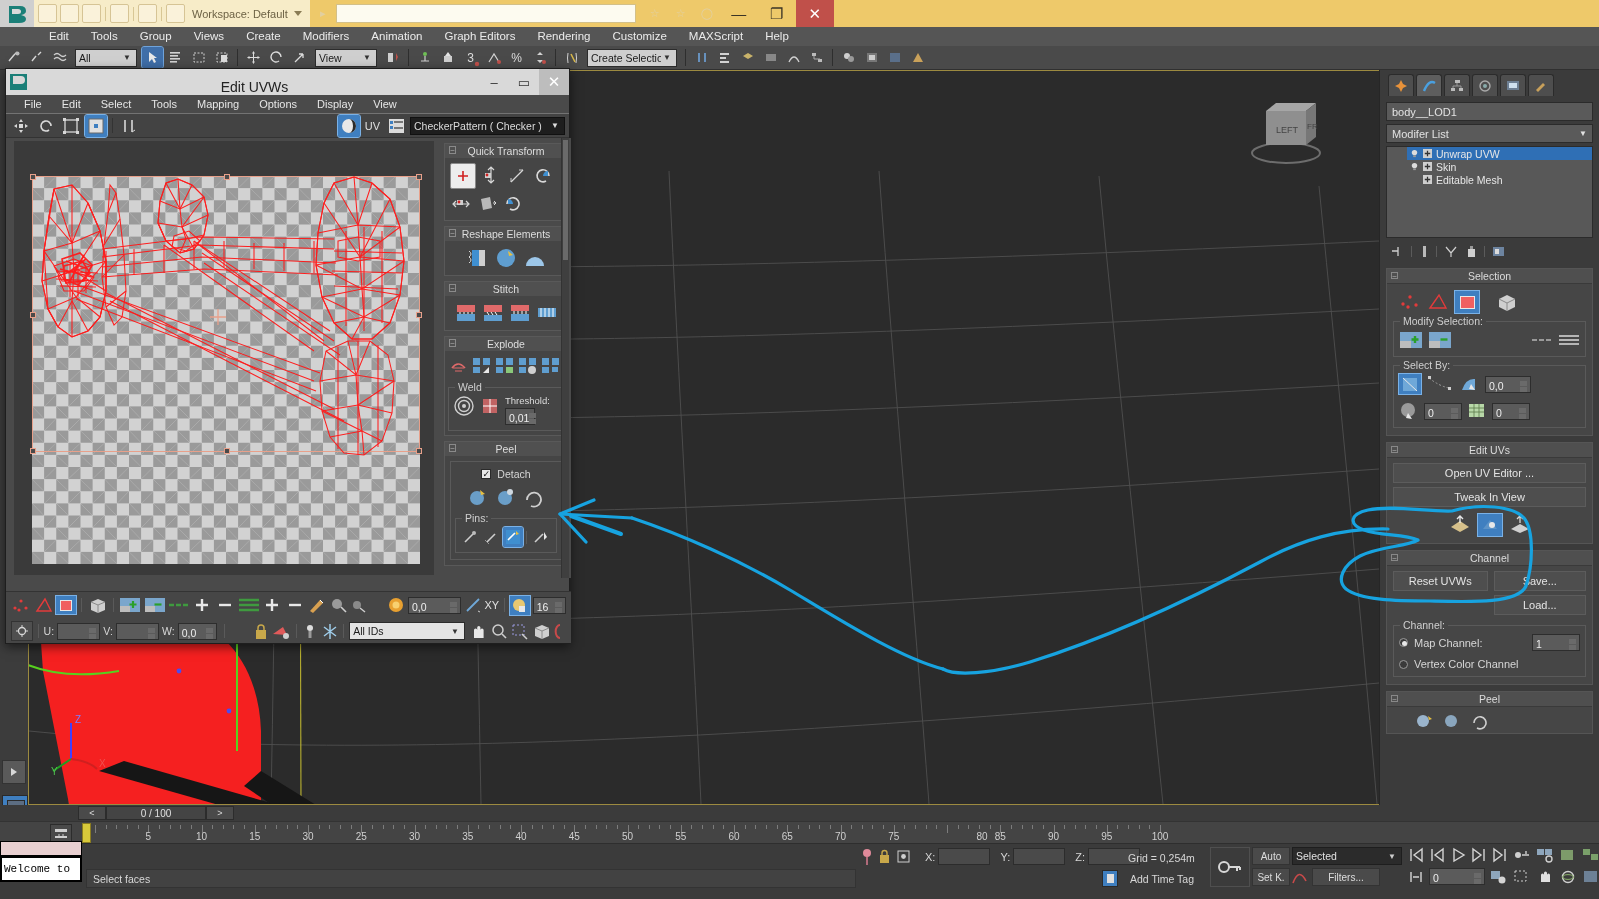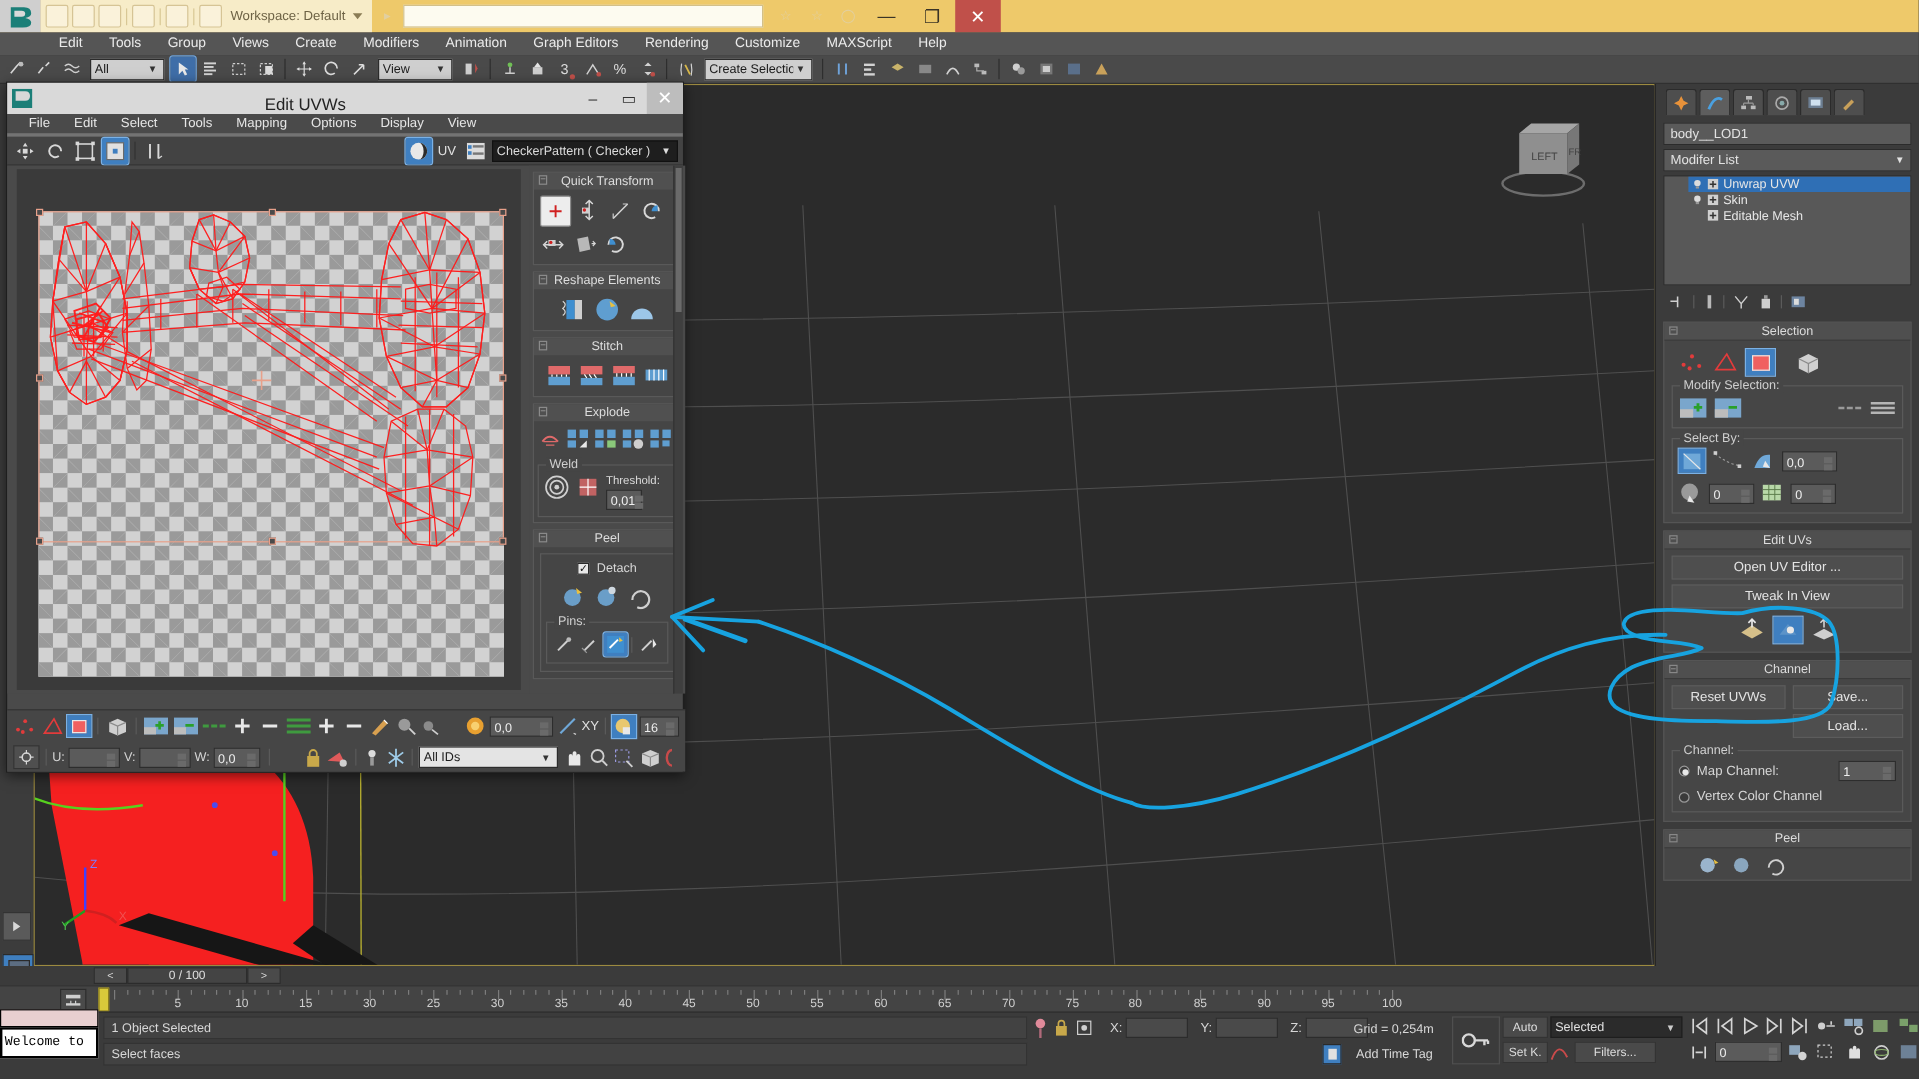--- a/index.html
+++ b/index.html
@@ -78,21 +78,21 @@
   .numfield{background:#4a4a4a;border:1px solid #2c2c2c;height:17px;}
   .mini-btn{background:#4a4a4a;border:1px solid #333;display:flex;align-items:center;justify-content:center;font-size:10px;color:#ddd;}
 
   
   .uvw{position:absolute;left:5px;top:68px;width:565px;height:576px;background:#4a4a4a;border:1px solid #1e1e1e;box-shadow:0 3px 10px rgba(0,0,0,.55);}
   .uvw-title{height:26px;background:#d9d9d9;display:flex;align-items:flex-end;}
   .uvw-title .ti{width:24px;height:26px;display:flex;align-items:center;justify-content:center;}
   .uvw-title .tt{flex:1;text-align:center;font-size:14px;color:#222;}
   .uvw-wb{width:30px;height:26px;display:flex;align-items:center;justify-content:center;color:#333;font-size:13px;}
   .uvw-wb.cl{background:#bdbdbd;color:#fff;font-size:15px;}
-  .uvw-menu{height:19px;background:#4a4a4a;border-bottom:3px solid #737373;display:flex;align-items:center;padding-left:8px;}
+  .uvw-menu{height:19px;background:#4a4a4a;border-bottom:1px solid #737373;display:flex;align-items:center;padding-left:8px;}
   .uvw-menu .mi{padding:0 10px;font-size:11px;color:#e6e6e6;line-height:19px;}
   .uvw-tbar{height:24px;background:#434343;border-bottom:1px solid #333;display:flex;align-items:center;padding:0 4px;gap:3px;}
   .uvw-body{position:relative;height:440px;background:#4a4a4a;}
   .canvas{position:absolute;left:8px;top:3px;width:420px;height:434px;background:#3a3a3a;overflow:hidden;}
   .checker{position:absolute;left:18px;top:35px;width:388px;height:388px;
      background-image:linear-gradient(45deg,#9a9a9a 25%,transparent 25%),linear-gradient(-45deg,#9a9a9a 25%,transparent 25%),linear-gradient(45deg,transparent 75%,#9a9a9a 75%),linear-gradient(-45deg,transparent 75%,#9a9a9a 75%);
      background-size:24.25px 24.25px;background-position:0 0,0 12.125px,12.125px -12.125px,-12.125px 0;background-color:#d2d2d2;}
   .uvgizmo{position:absolute;left:18px;top:35px;width:388px;height:276px;border:1px solid #e8a08a;}
   .gh{position:absolute;width:6px;height:6px;border:1px solid #e8a08a;background:#4a4a4a;}
   .rtpanel{position:absolute;left:435px;top:0;width:130px;bottom:0;background:#4a4a4a;overflow:hidden;}
@@ -845,21 +845,21 @@
         <div class="tick" style="left: 861.8px; height: 4px; top: 3px;"></div>
         <div class="tick" style="left: 872.45px; height: 4px; top: 3px;"></div>
         <div class="tick" style="left: 883.1px; height: 4px; top: 3px;"></div>
         <div class="tick" style="left: 893.75px; height: 8px; top: 3px;"></div>
         <div class="tlabel" style="left: 893.75px;">75</div>
         <div class="tick" style="left: 904.4px; height: 4px; top: 3px;"></div>
         <div class="tick" style="left: 915.05px; height: 4px; top: 3px;"></div>
         <div class="tick" style="left: 925.7px; height: 4px; top: 3px;"></div>
         <div class="tick" style="left: 936.35px; height: 4px; top: 3px;"></div>
         <div class="tick" style="left: 947px; height: 8px; top: 3px;"></div>
-        <div class="tlabel" style="left: 946px;">80</div>
+        <div class="tlabel" style="left: 982px;">80</div>
         <div class="tick" style="left: 957.65px; height: 4px; top: 3px;"></div>
         <div class="tick" style="left: 968.3px; height: 4px; top: 3px;"></div>
         <div class="tick" style="left: 978.95px; height: 4px; top: 3px;"></div>
         <div class="tick" style="left: 989.6px; height: 4px; top: 3px;"></div>
         <div class="tick" style="left: 1000.25px; height: 8px; top: 3px;"></div>
         <div class="tlabel" style="left: 1000.25px;">85</div>
         <div class="tick" style="left: 1010.9px; height: 4px; top: 3px;"></div>
         <div class="tick" style="left: 1021.55px; height: 4px; top: 3px;"></div>
         <div class="tick" style="left: 1032.2px; height: 4px; top: 3px;"></div>
         <div class="tick" style="left: 1042.85px; height: 4px; top: 3px;"></div>
@@ -874,21 +874,20 @@
         <div class="tick" style="left: 1117.4px; height: 4px; top: 3px;"></div>
         <div class="tick" style="left: 1128.05px; height: 4px; top: 3px;"></div>
         <div class="tick" style="left: 1138.7px; height: 4px; top: 3px;"></div>
         <div class="tick" style="left: 1149.35px; height: 4px; top: 3px;"></div>
         <div class="tick" style="left: 1160px; height: 8px; top: 3px;"></div>
         <div class="tlabel" style="left: 1160px;">100</div>
       </div>
   </div>
 
   <div class="statusbar">
-    <div class="st-field" style="left:86px;top:3px;width:770px;height:19px">1 Object Selected</div>
     <div class="st-field" style="left:86px;top:25px;width:770px;height:19px">Select faces</div>
 
     <div style="position:absolute;left:862px;top:4px;display:flex;align-items:center;gap:5px">
       <svg width="11" height="18">
           <circle cx="5" cy="5" r="4" fill="#e08a9a"></circle>
           <path d="M5 9 v8" stroke="#b06a7a" stroke-width="2"></path>
         </svg>
       <svg width="13" height="18">
           <rect x="2" y="7" width="9" height="8" fill="#c8a84a"></rect>
           <path d="M4 7 v-2 a2.5 2.5 0 0 1 5 0 v2" stroke="#c8a84a" stroke-width="1.4" fill="none"></path>

